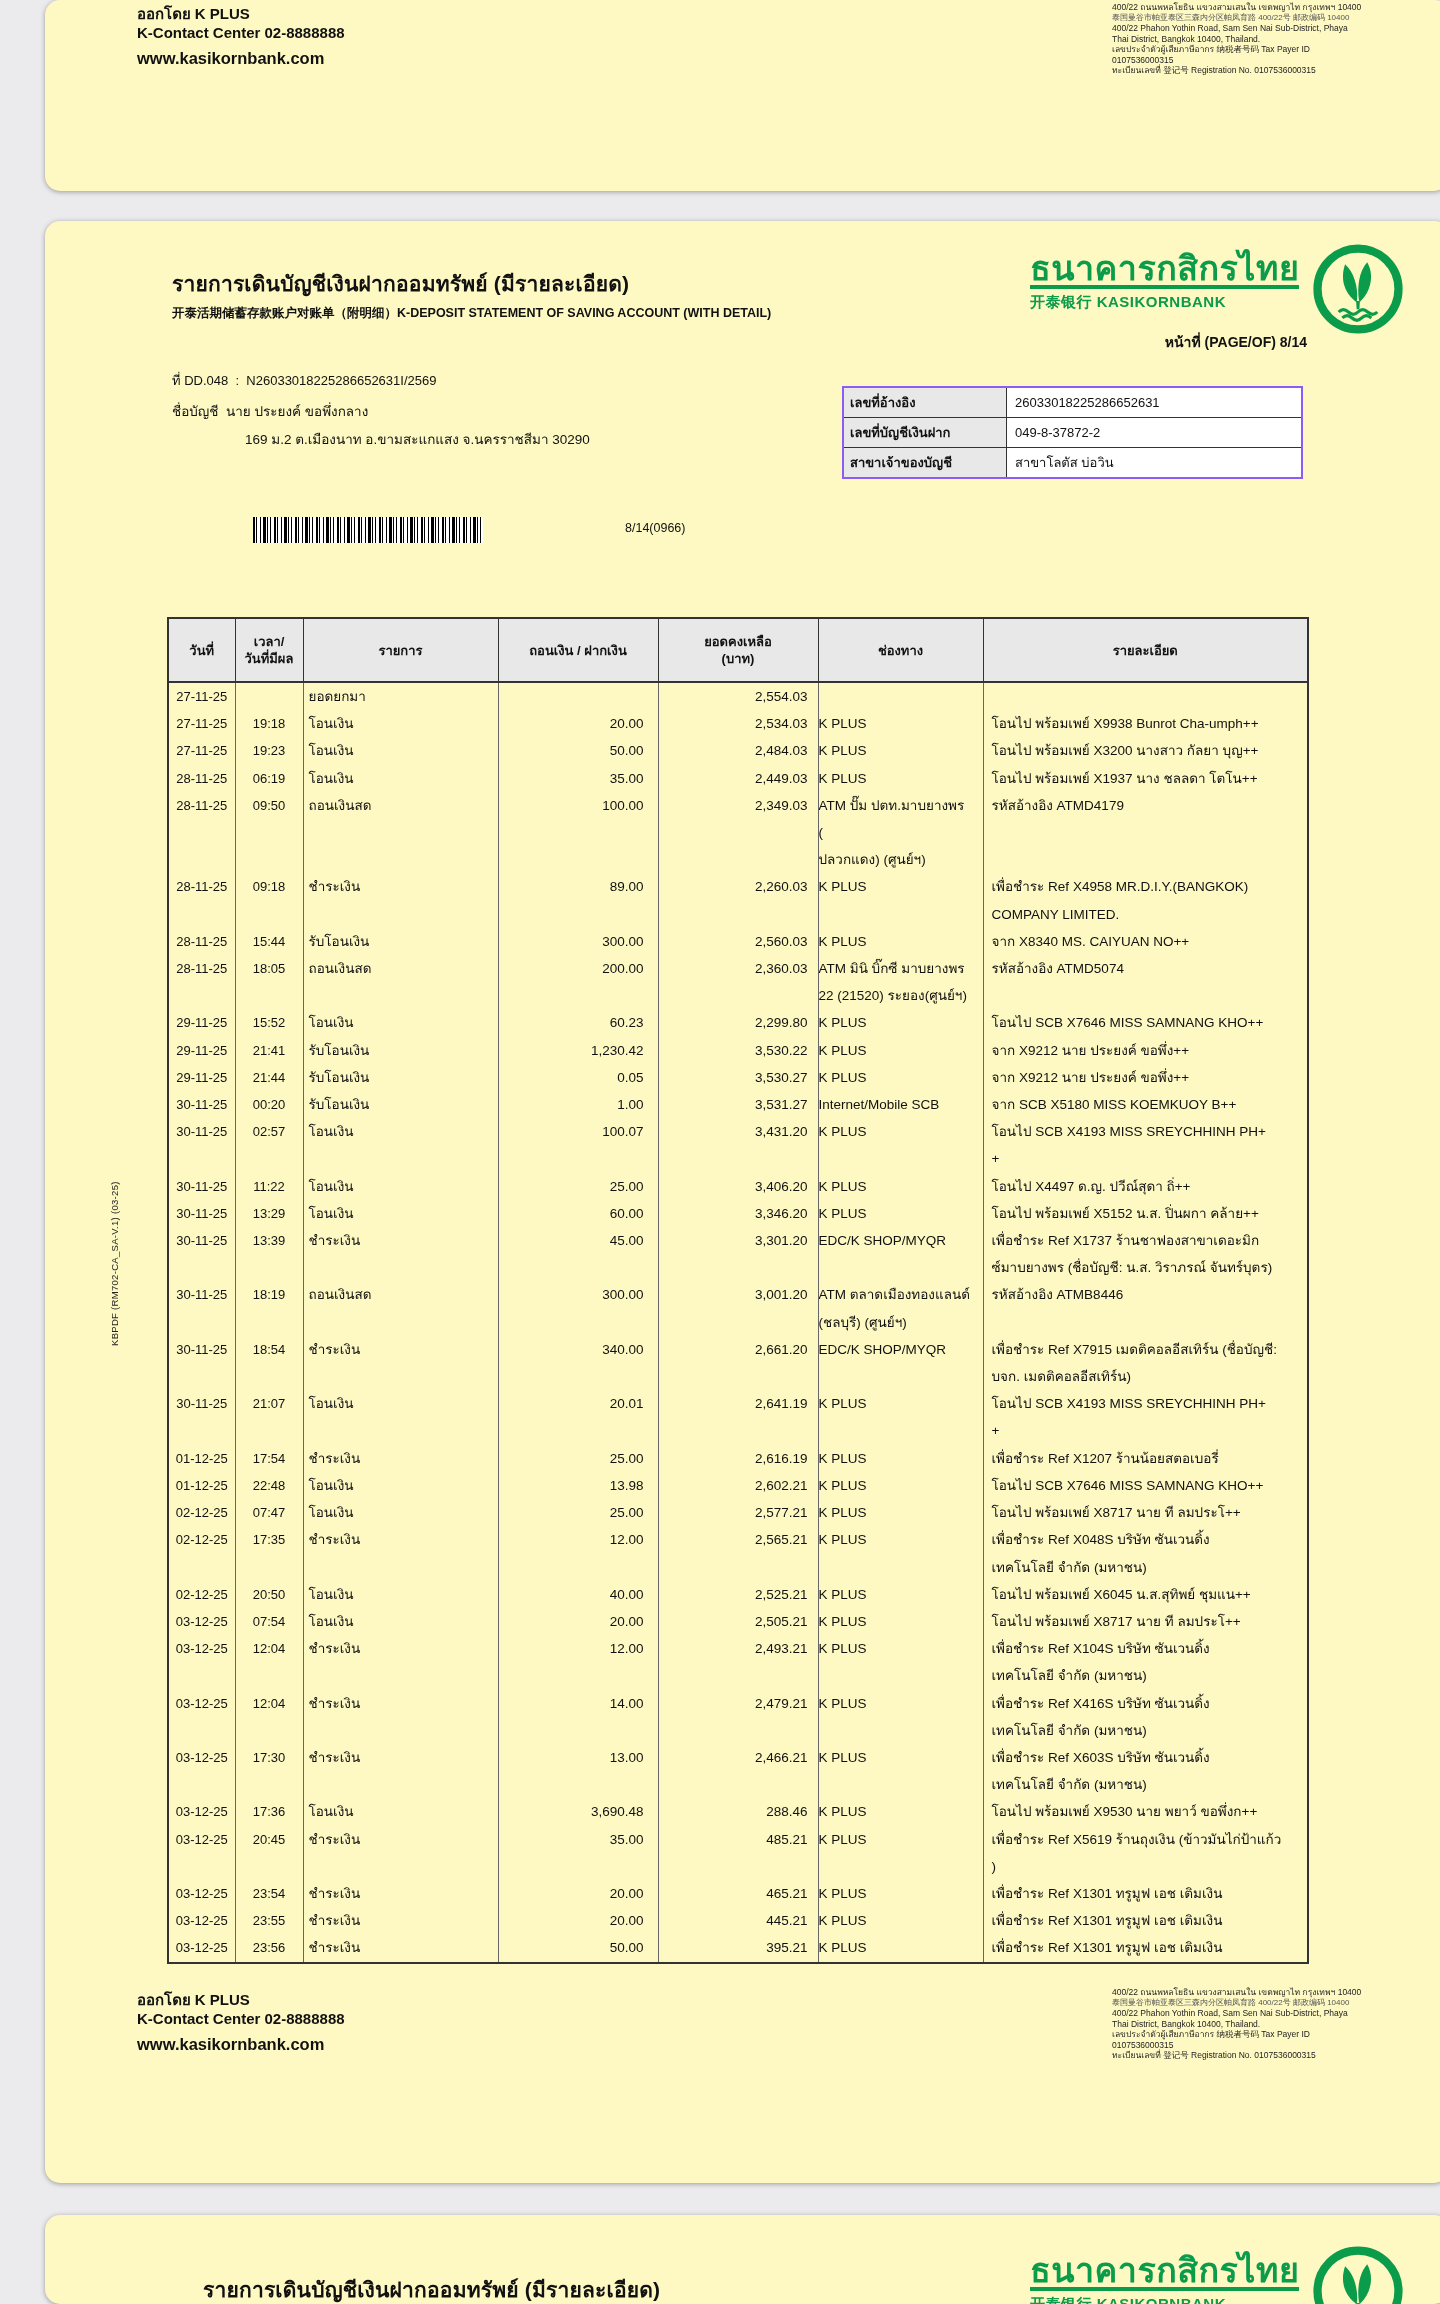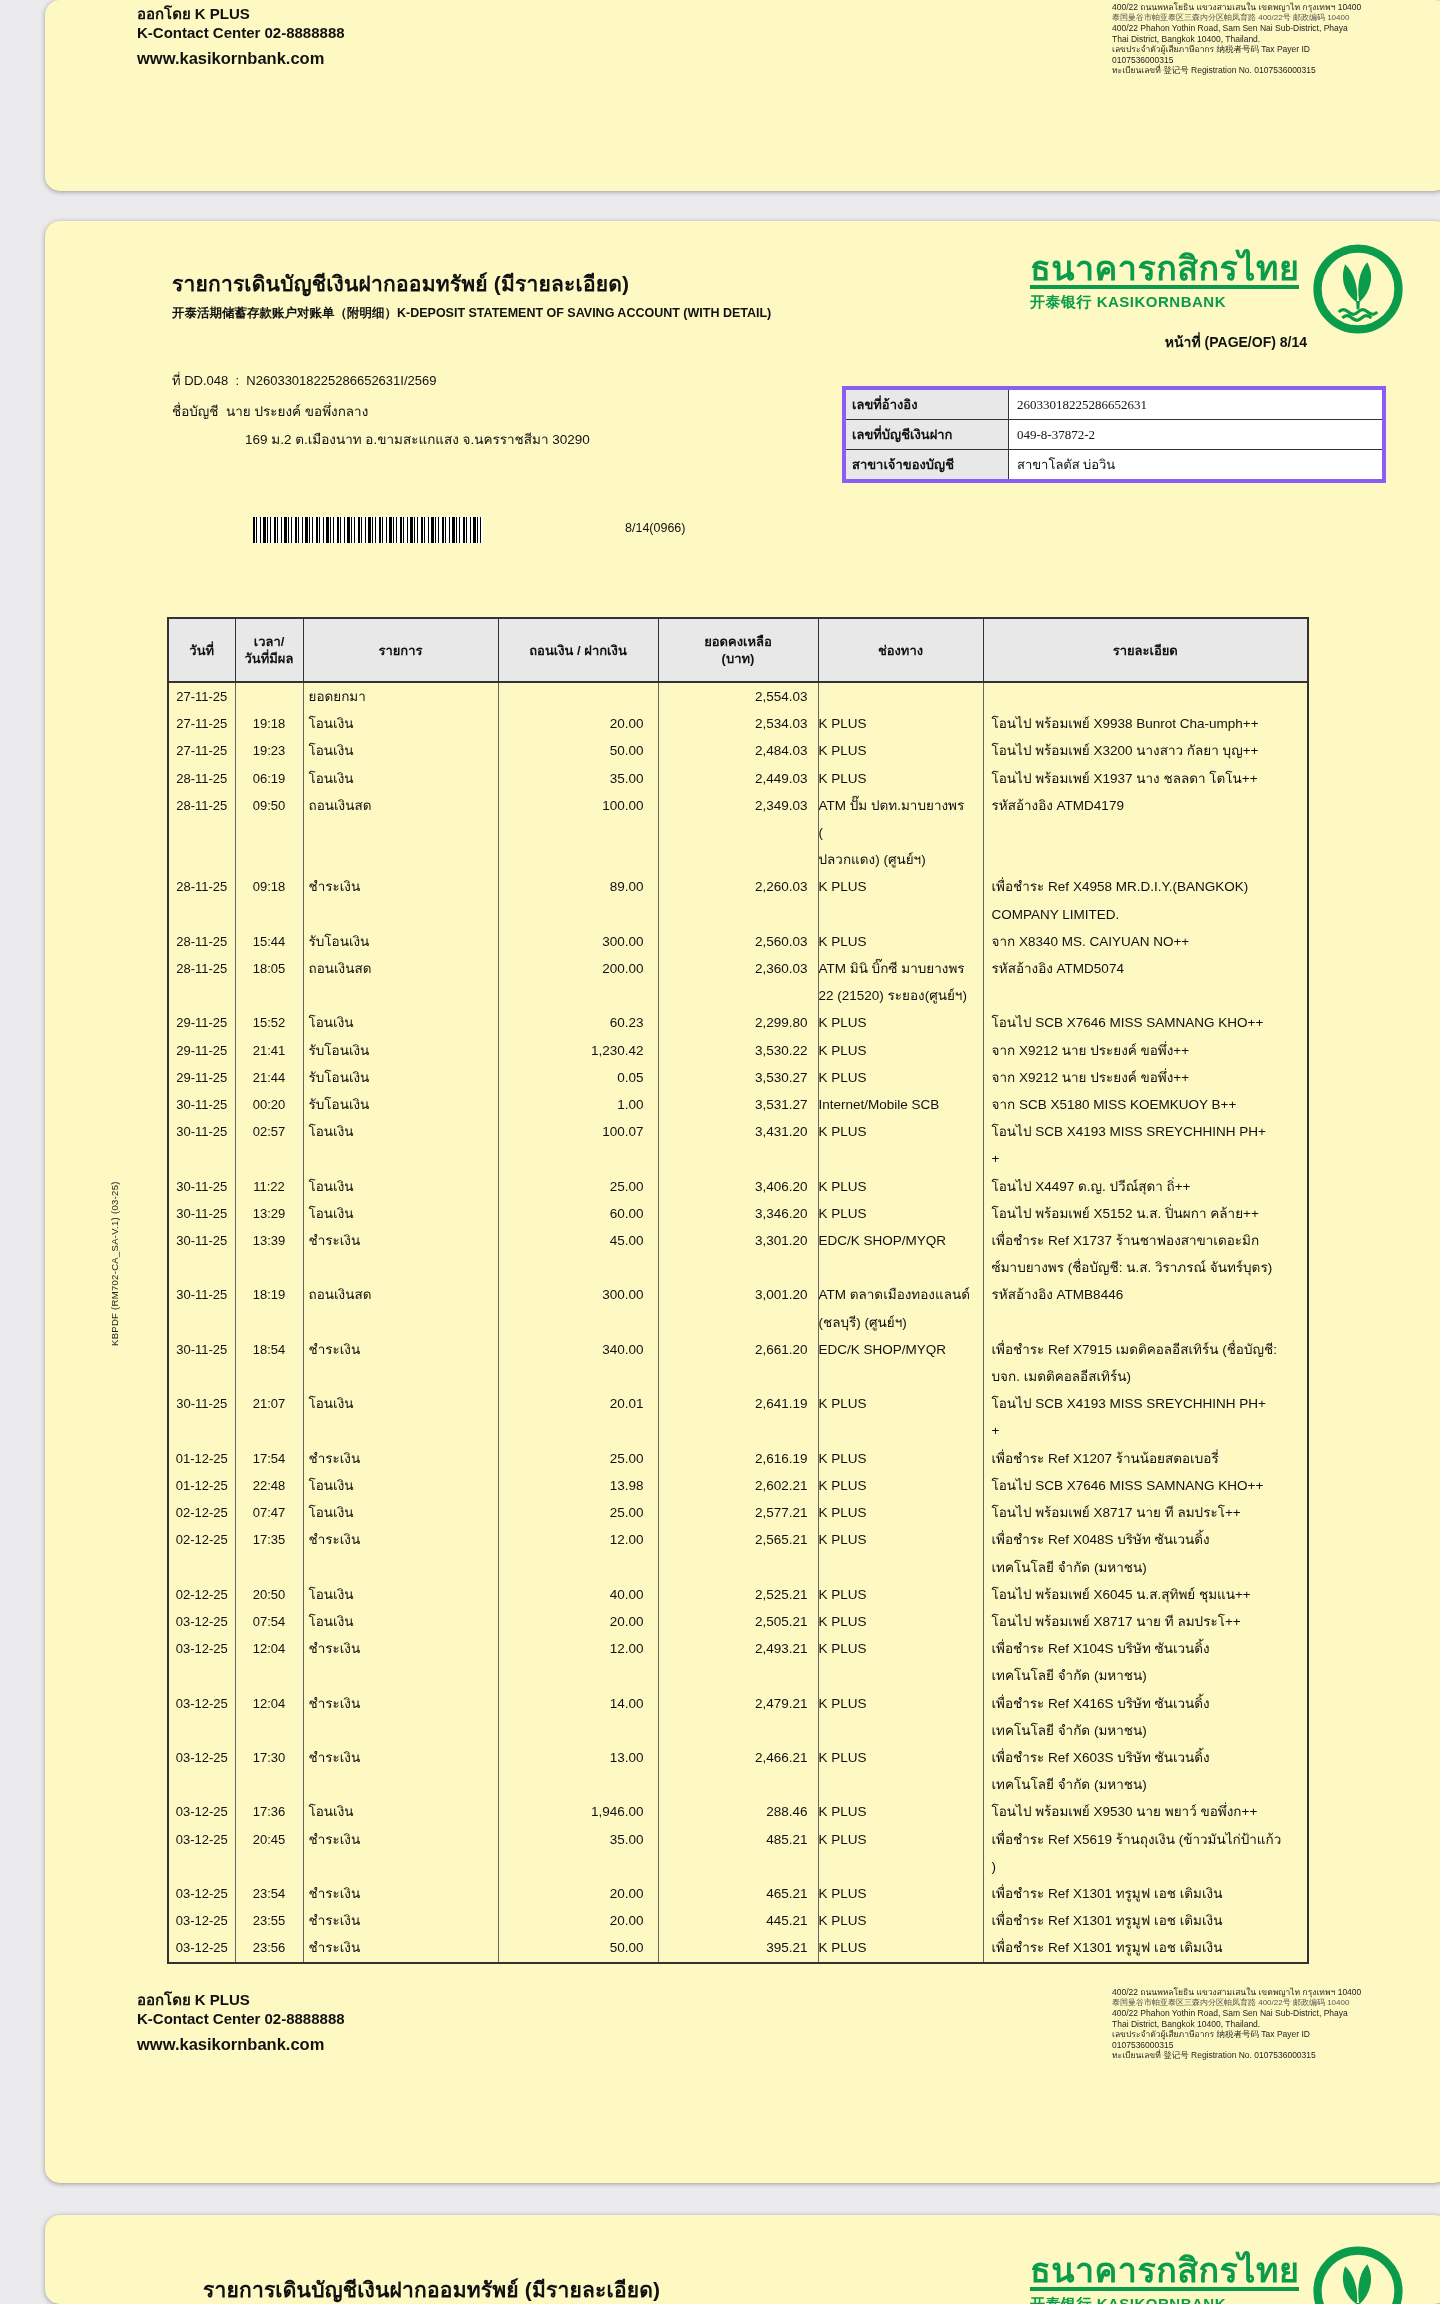--- a/index.html
+++ b/index.html
@@ -46,21 +46,21 @@
   .brand-rule{height:3.5px;background:#0a9b4b;margin:2px 0 4px 0;}
   .brand-sub{font-size:15px;font-weight:bold;color:#0a9b4b;letter-spacing:.5px;}
   .brand-mark{flex:0 0 auto;}
 
   .page-label{position:absolute;right:142px;top:110px;font-size:14px;font-weight:bold;}
   .doc-no{position:absolute;left:127px;top:149px;font-size:13px;white-space:pre;}
   .acct-name{position:absolute;left:127px;top:179px;font-size:13.5px;white-space:pre;}
   .acct-addr{position:absolute;left:200px;top:207px;font-size:13.5px;}
 
   
-  .ref-table{position:absolute;left:797px;top:165px;width:544px;border-collapse:collapse;border:4px solid #8b5cf6;table-layout:fixed;font-family:Liberation Serif, serif;}
+  .ref-table{position:absolute;left:797px;top:165px;width:461px;border-collapse:collapse;border:2px solid #8b5cf6;table-layout:fixed;}
   .ref-table th{width:152px;background:#e8e8e8;border:1px solid #333;font-size:13px;font-weight:bold;text-align:left;padding:4px 4px 4px 6px;height:21px;}
   .ref-table td{border:1px solid #333;font-size:13px;padding:4px 4px 4px 8px;background:#fff;}
 
   
   .barcode{
     position:absolute;left:208px;top:296px;width:230px;height:26px;
     background:repeating-linear-gradient(90deg,
       #000 0 2px,#fff 2px 3px,#000 3px 4px,#fff 4px 7px,
       #000 7px 8px,#fff 8px 10px,#000 10px 13px,#fff 13px 14px,
       #000 14px 15px,#fff 15px 17px,#000 17px 18px,#fff 18px 21px);
@@ -476,21 +476,21 @@
     <td class="c-bal">2,466.21</td>
     <td class="c-chan">K PLUS</td>
     <td class="c-det">เพื่อชำระ Ref X603S บริษัท ซันเวนดิ้ง
 เทคโนโลยี จำกัด (มหาชน)</td>
   </tr>
 
   <tr>
     <td class="c-date">03-12-25</td>
     <td class="c-time">17:36</td>
     <td class="c-desc">โอนเงิน</td>
-    <td class="c-amt">1,946.00</td>
+    <td class="c-amt">3,690.48</td>
     <td class="c-bal">288.46</td>
     <td class="c-chan">K PLUS</td>
     <td class="c-det">โอนไป พร้อมเพย์ X9530 นาย พยาว์ ขอพึ่งก++</td>
   </tr>
 
   <tr>
     <td class="c-date">03-12-25</td>
     <td class="c-time">20:45</td>
     <td class="c-desc">ชำระเงิน</td>
     <td class="c-amt">35.00</td>

